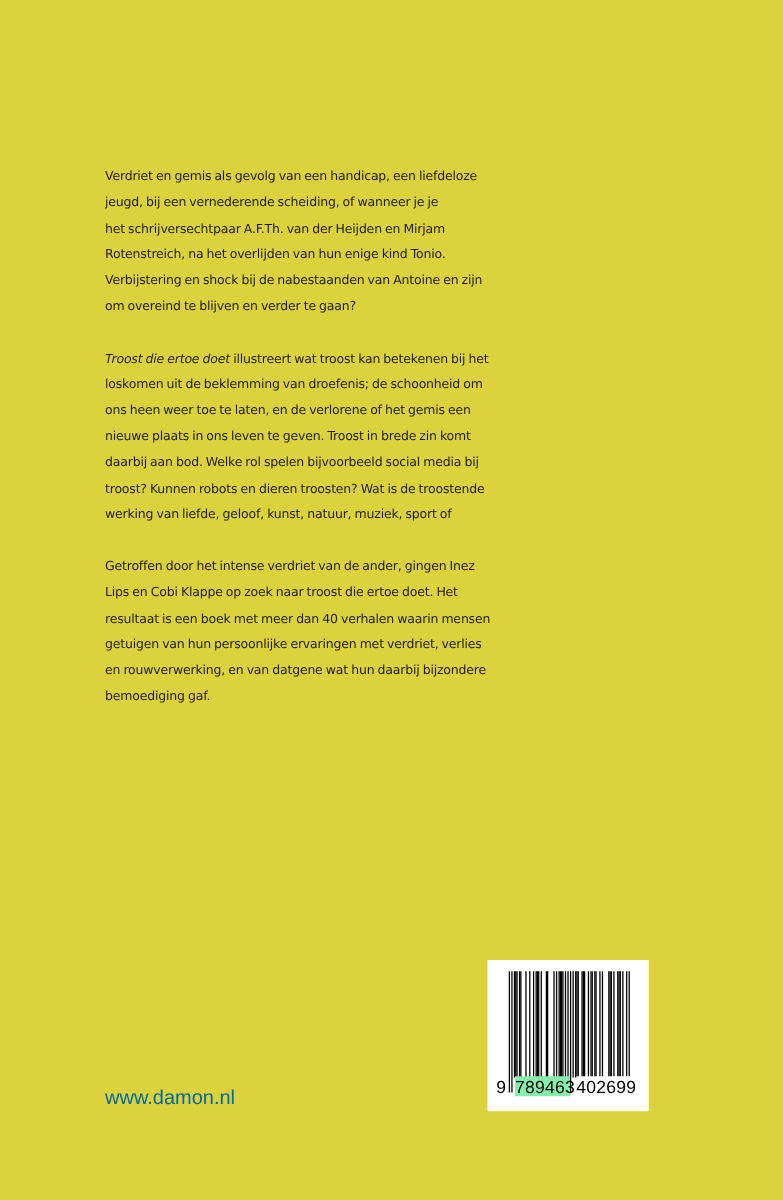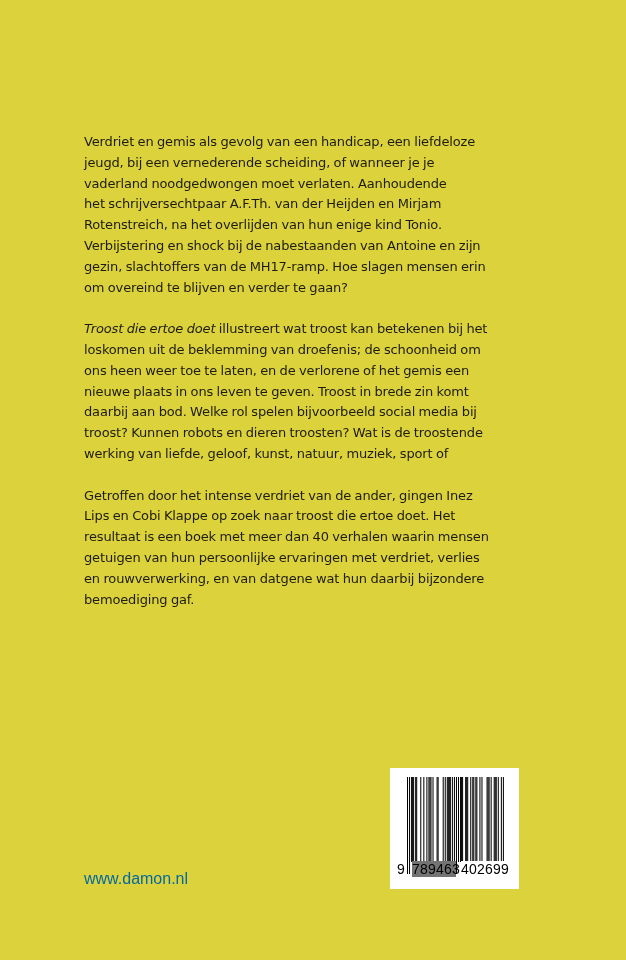--- a/index.html
+++ b/index.html
@@ -6,21 +6,21 @@
   body {
     width:626px; height:960px; overflow:hidden;
     background:#dcd23c;
     position:relative;
     font-family:"Liberation Sans", sans-serif;
     color:#1e1c14;
   }
   .blurb {
     position:absolute; left:84px; top:132px; width:470px;
     font-family:"DejaVu Sans", sans-serif;
-    font-size:13px; line-height:20.8px;
+    font-size:10px; line-height:20.8px;
     letter-spacing:-0.15px;
     word-spacing:-0.5px;
   }
   .para { margin:0 0 20.8px 0; }
   .line { display:block; white-space:nowrap; }
   .title-italic { font-style:italic; }
   .website {
     position:absolute; left:84px; top:869px;
     font-family:"Liberation Sans", sans-serif;
     font-size:16px; line-height:20px; color:#0369a1;
@@ -31,35 +31,33 @@
     position:absolute; left:390px; top:768px; width:129px; height:121px;
     background:#ffffff;
   }
   .barcode-box svg { position:absolute; left:0; top:0; }
   .barcode-digits {
     position:absolute; left:0; top:93px; width:129px; height:16px;
     font-family:"Liberation Sans", sans-serif; font-size:14px; line-height:16px;
     color:#000;
   }
   .d-first { position:absolute; left:7px; top:0; }
-  .d-left { position:absolute; left:22px; top:0; width:44px; letter-spacing:0.2px; background:#737373;}
+  .d-left { position:absolute; left:22px; top:0; width:44px; letter-spacing:0.2px; background:#86efac;}
   .d-right { position:absolute; left:71px; top:0; width:44px; text-align:center; letter-spacing:0.2px; background:#fff;}
 </style>
 </head>
 <body>
 
 <div class="blurb">
   <div class="para">
     <span class="line">Verdriet en gemis als gevolg van een handicap, een liefdeloze</span>
     <span class="line">jeugd, bij een vernederende scheiding, of wanneer je je</span>
-    <span class="line">vaderland noodgedwongen moet verlaten. Aanhoudende</span>
     <span class="line">het schrijversechtpaar A.F.Th. van der Heijden en Mirjam</span>
     <span class="line">Rotenstreich, na het overlijden van hun enige kind Tonio.</span>
     <span class="line">Verbijstering en shock bij de nabestaanden van Antoine en zijn</span>
-    <span class="line">gezin, slachtoffers van de MH17-ramp. Hoe slagen mensen erin</span>
     <span class="line">om overeind te blijven en verder te gaan?</span>
   </div>
   <div class="para">
     <span class="line"><span class="title-italic">Troost die ertoe doet</span><span> illustreert wat troost kan betekenen bij het</span></span>
     <span class="line">loskomen uit de beklemming van droefenis; de schoonheid om</span>
     <span class="line">ons heen weer toe te laten, en de verlorene of het gemis een</span>
     <span class="line">nieuwe plaats in ons leven te geven. Troost in brede zin komt</span>
     <span class="line">daarbij aan bod. Welke rol spelen bijvoorbeeld social media bij</span>
     <span class="line">troost? Kunnen robots en dieren troosten? Wat is de troostende</span>
     <span class="line">werking van liefde, geloof, kunst, natuur, muziek, sport of</span>

